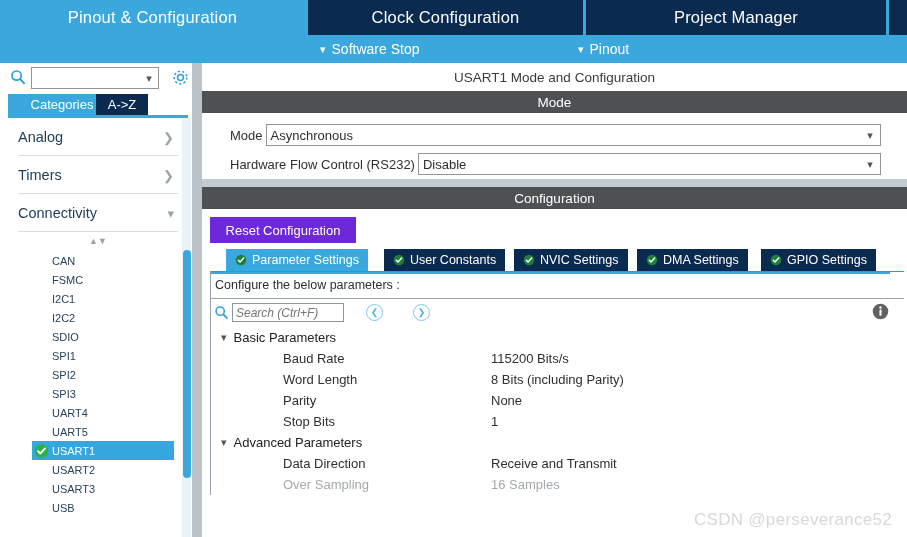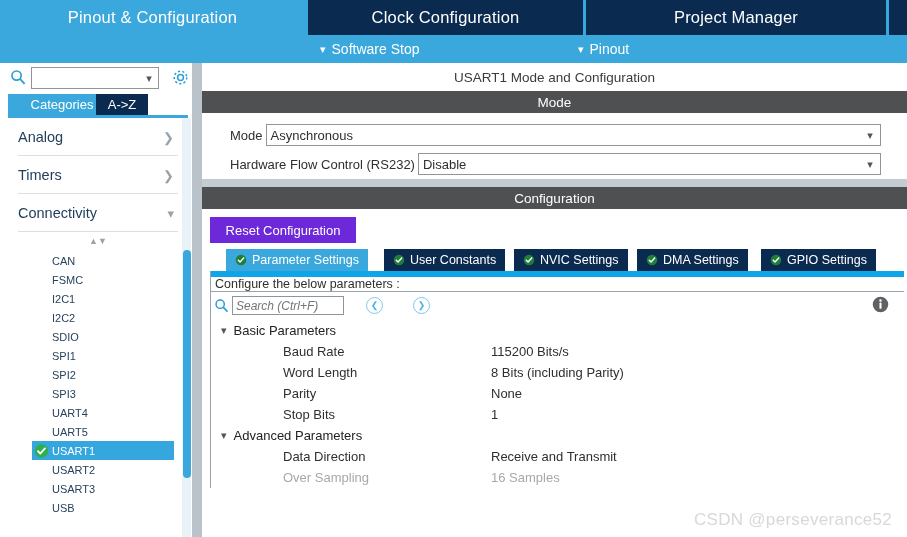--- a/index.html
+++ b/index.html
@@ -204,23 +204,23 @@
   .subtab .tick svg { display: block; }
   .subtabs-underline {
     position: absolute; left: 8px; width: 680px; height: 3px; background: #3aa8dc;
   }
 
   .param-area {
     position: relative; margin-left: 8px; width: 694px;
     border-left: 1px solid #9aa3aa;
   }
   .configure-line {
-    height: 21px; display: flex; align-items: center;
+    height: 28px; display: flex; align-items: center;
     font-size: 12.5px; color: #2f2f2f; padding-left: 4px;
-    border-bottom: 1px solid #9aa3aa; border-top: 6px solid #0ea5e9;
+    border-bottom: 1px solid #9aa3aa; border-top: 1px solid #0ea5e9;
   }
   .searchline {
     position: relative; height: 27px; display: flex; align-items: center;
   }
   .sl-glyph { width: 18px; margin-left: 3px; color: #2b9fd9; }
   .sl-glyph svg { display: block; }
   .sl-input {
     width: 112px; height: 19px; border: 1px solid #8f9599;
     background: #ffffff; font-size: 12px; color: #7a7a7a;
     font-style: italic; padding-left: 3px;

